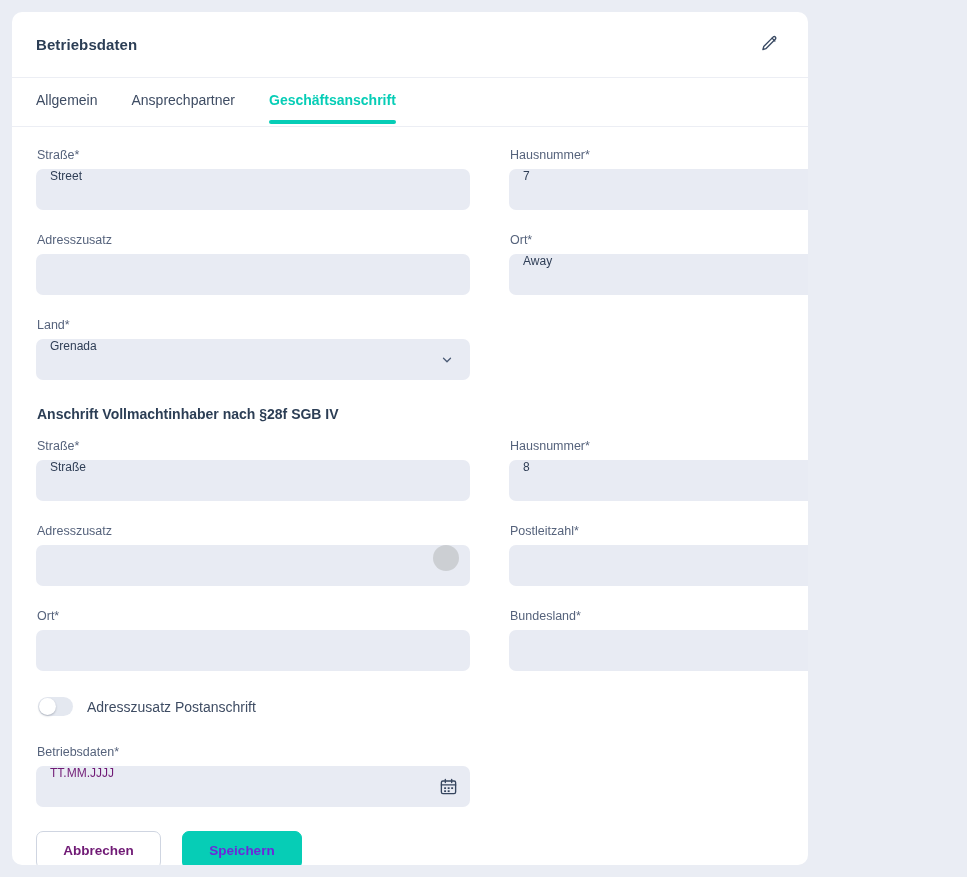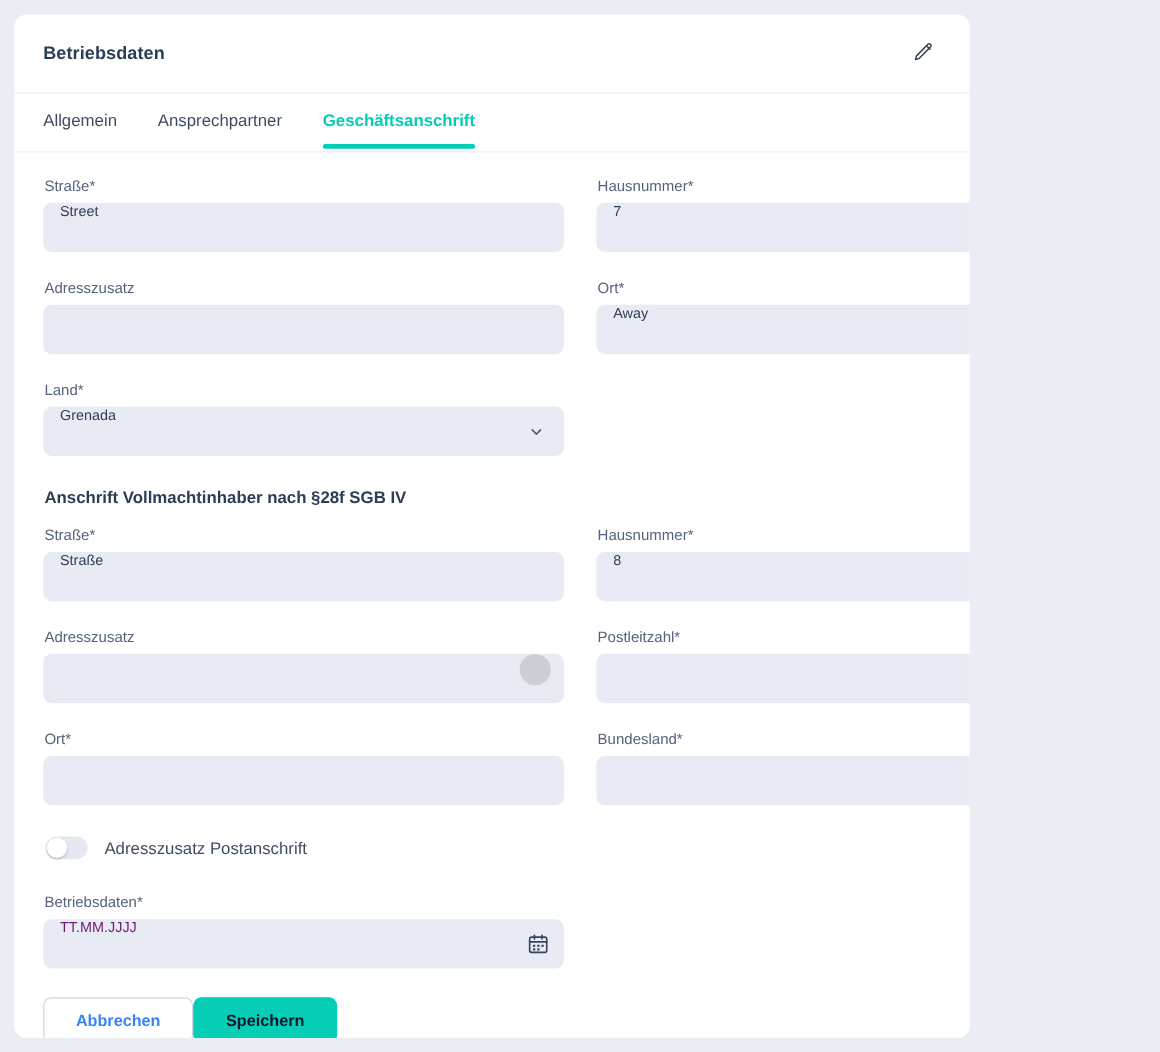--- a/index.html
+++ b/index.html
@@ -93,21 +93,21 @@
     background: #06cdb6;
   }
 
   
   .form-body {
     padding: 20px 24px 0 24px;
   }
   .grid {
     display: grid;
     grid-template-columns: 434px 434px;
-    column-gap: 27px;
+    column-gap: 39px;
   }
   .field { margin-bottom: 4px; }
   .label {
     display: block;
     font-size: 12.5px;
     color: #56637c;
     margin: 0 0 6px 1px;
     line-height: 16px;
   }
   .control {
@@ -209,28 +209,29 @@
     cursor: pointer;
     display: inline-flex;
     align-items: center;
     justify-content: center;
   }
   .btn-secondary {
     min-width: 125px;
     padding: 0 18px;
     background: #ffffff;
     border: 1px solid #cfd5e1;
-    color: #3b82f6;
+    color: #701a75;
   }
   .btn-primary {
     min-width: 120px;
     padding: 0 22px;
     background: #06cdb6;
     border: 1px solid #06cdb6;
-    color: #0f172a;
+    color: #6d28d9;
+    margin-left: 21px;
   }
 </style>
 </head>
 <body>
 
 <div class="card">
 
   <div class="card-header">
     <div class="card-title">Betriebsdaten</div>
     <div class="header-spacer"></div>

